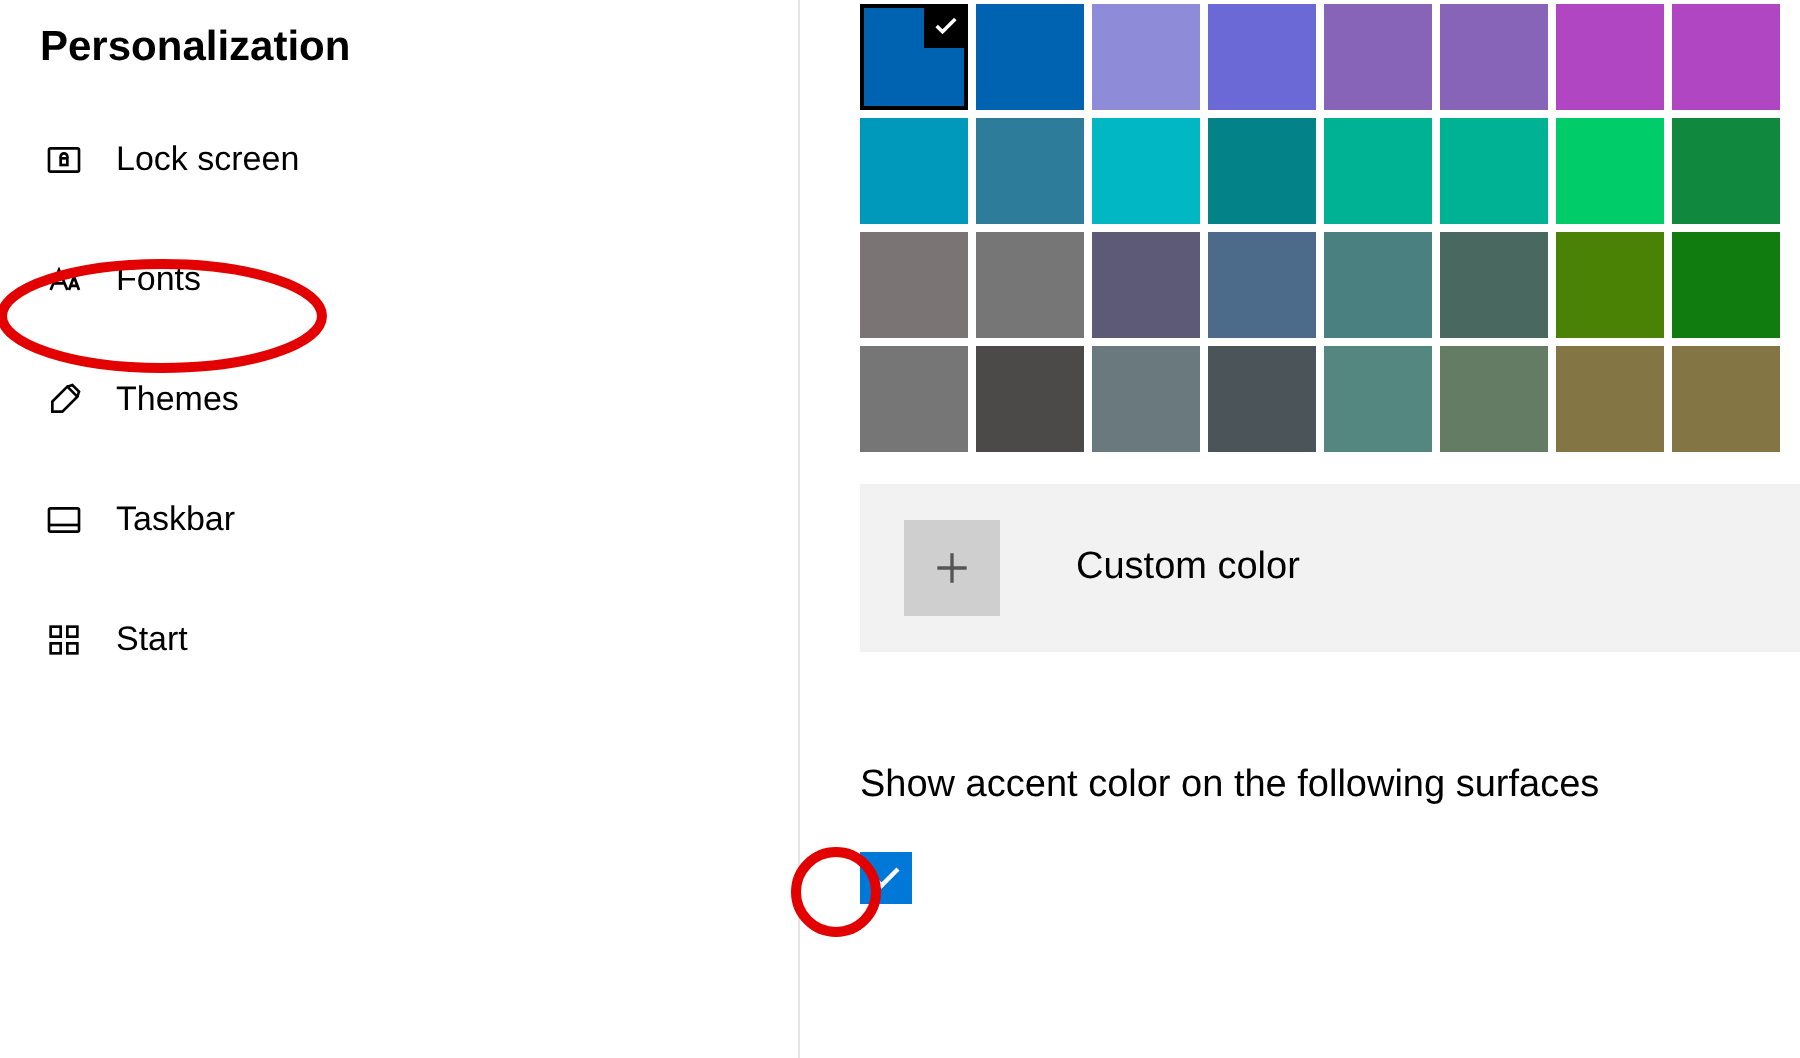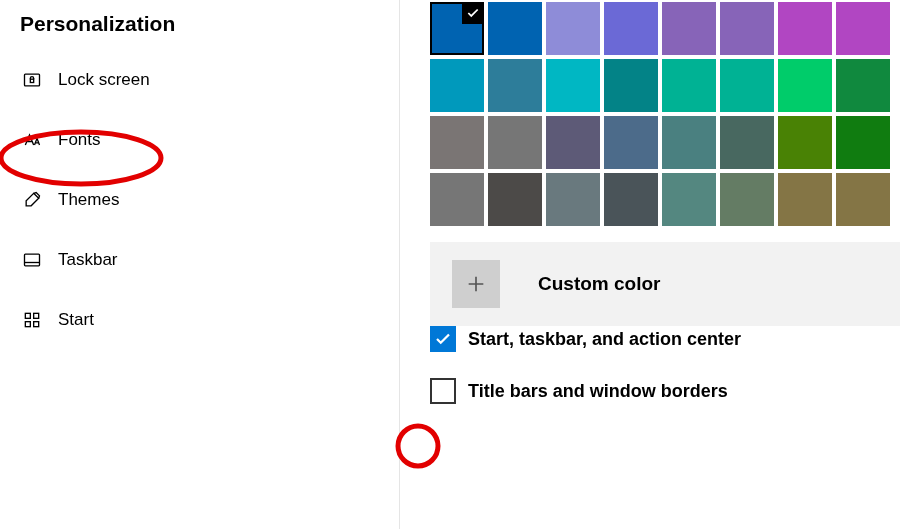--- a/index.html
+++ b/index.html
@@ -61,21 +61,20 @@
     width: 170px; height: 60px;
     pointer-events: none;
   }
   .anno-ellipse-sidebar svg { width: 100%; height: 100%; display:block; }
 
   
   .main {
     flex: 1;
     padding: 0 0 0 30px;
     position: relative;
-    font-weight: bold;
   }
   .swatch-rows { padding-top: 2px; }
   .swatch-row { display: flex; gap: 4px; margin-bottom: 4px; }
   .swatch {
     width: 54px; height: 53px;
     cursor: pointer;
     position: relative;
   }
   .swatch.selected { outline: 2px solid #000; outline-offset: -2px; }
   .swatch .tick {
@@ -257,34 +256,30 @@
 
     <div class="custom-row">
       <div class="plus-box">
         <svg viewBox="0 0 24 24" stroke="#555" stroke-width="1.8">
             <path d="M12 4v16M4 12h16"></path>
           </svg>
       </div>
       <div class="custom-label">Custom color</div>
     </div>
 
+    <div class="surfaces-heading">Show accent color on the following surfaces</div>
 
     <div class="check-row">
       <span class="checkbox checked">
         <svg viewBox="0 0 24 24" fill="none" stroke="#fff" stroke-width="3">
             <path d="M4 12l5 5L20 6"></path>
           </svg>
       </span>
-      <span>Start, taskbar, and action center</span>
-    </div>
-
-    <div class="check-row">
-      <span class="checkbox"></span>
-      <span>Title bars and window borders</span>
-    </div>
+    </div>
+
 
     <div class="anno-circle-check">
       <svg viewBox="0 0 48 48">
           <circle cx="24" cy="24" r="20" fill="none" stroke="#e20000" stroke-width="5"></circle>
         </svg>
     </div>
   </main>
 </div>
 
 </body></html>

